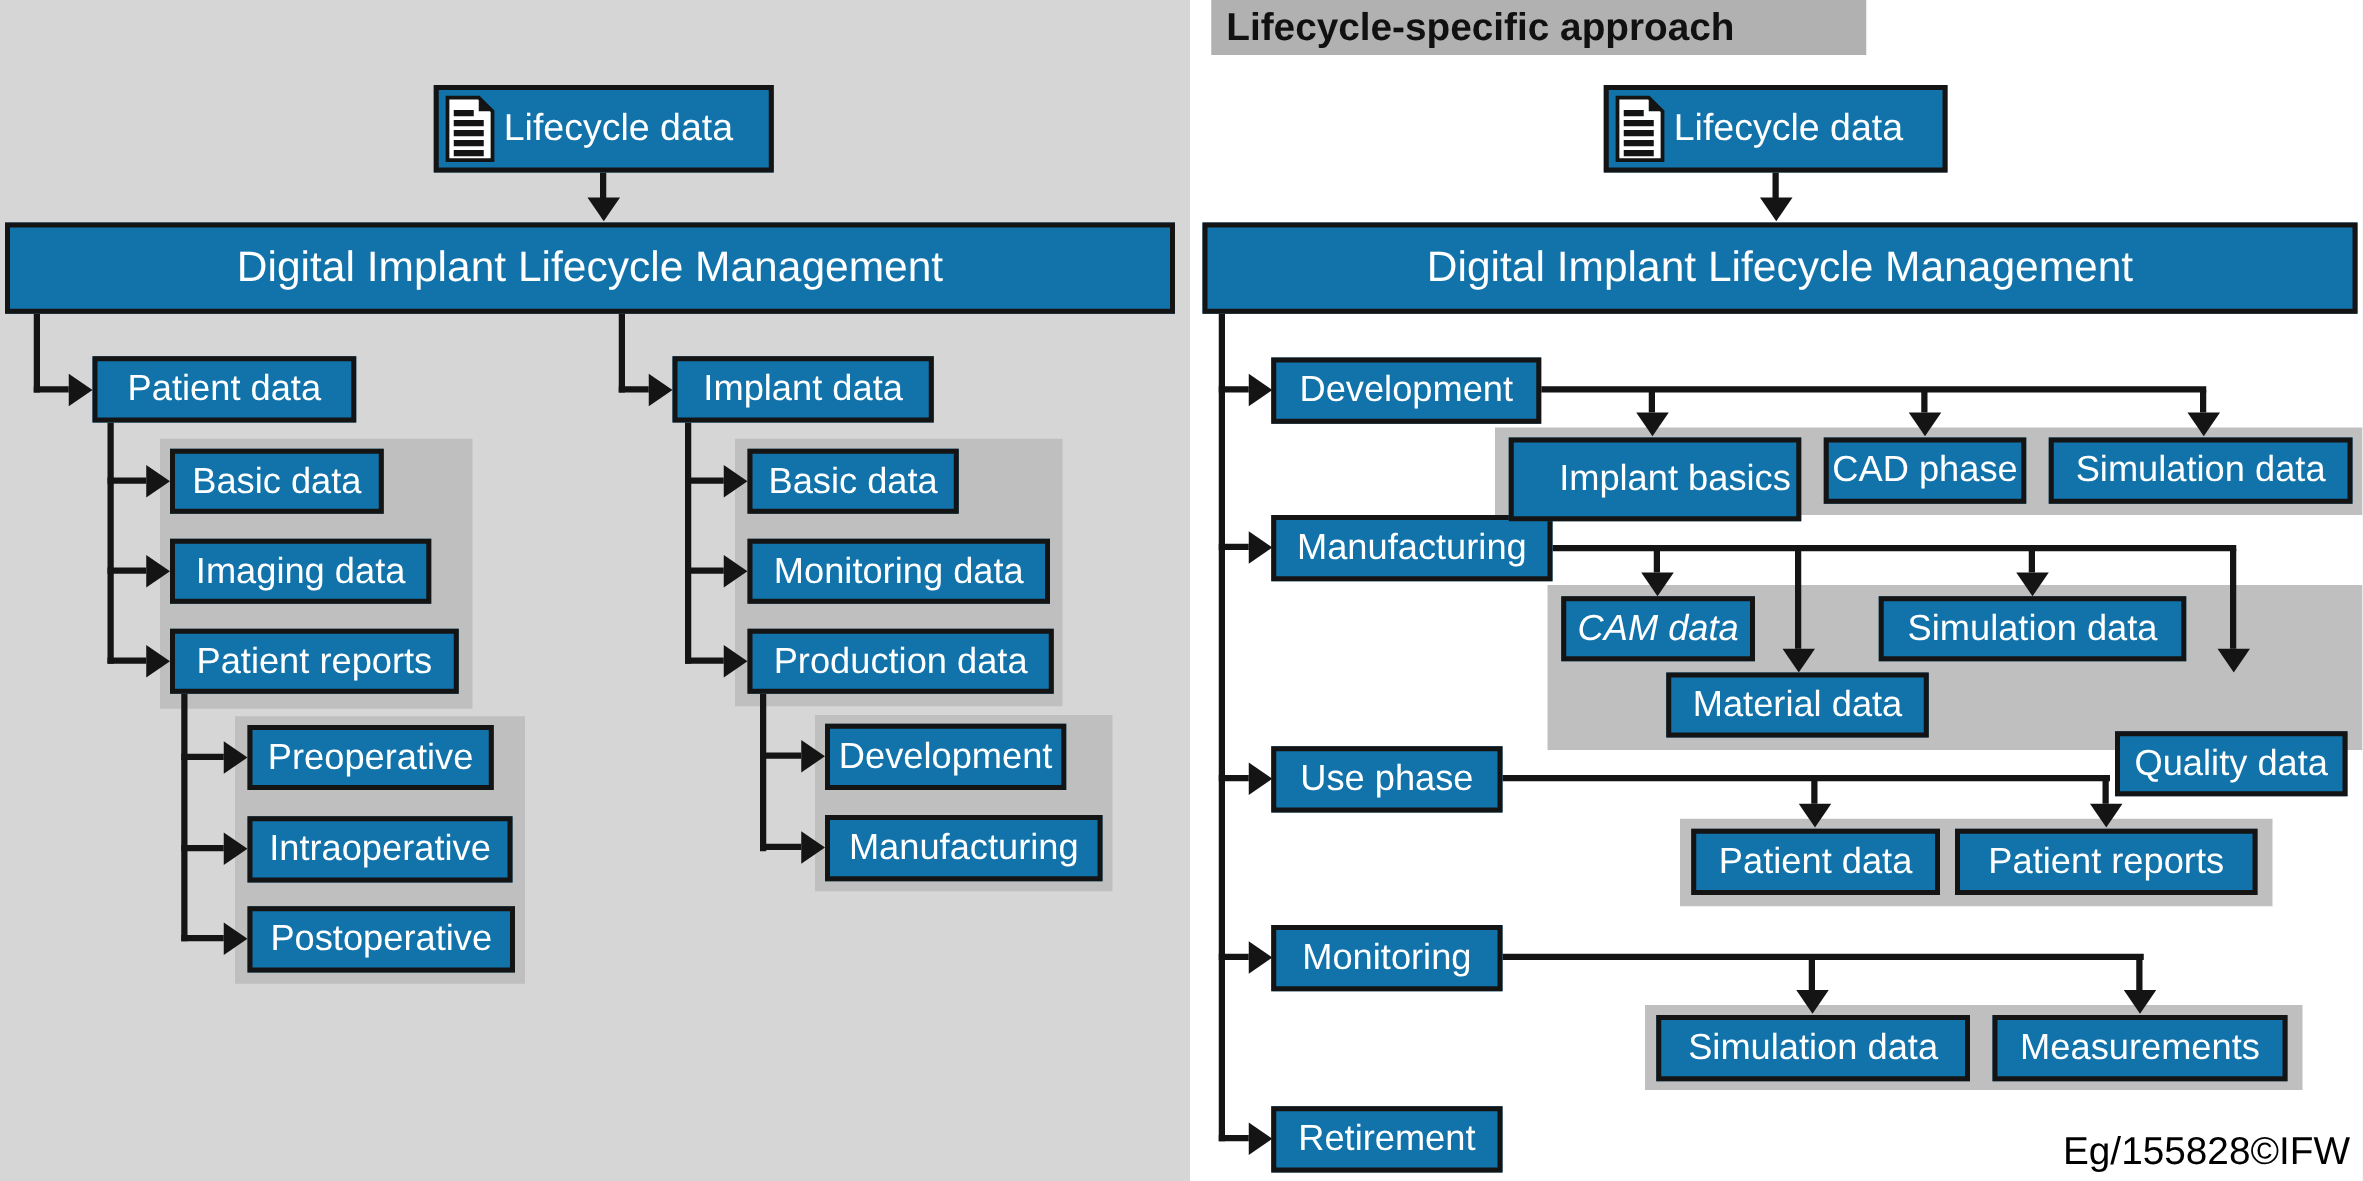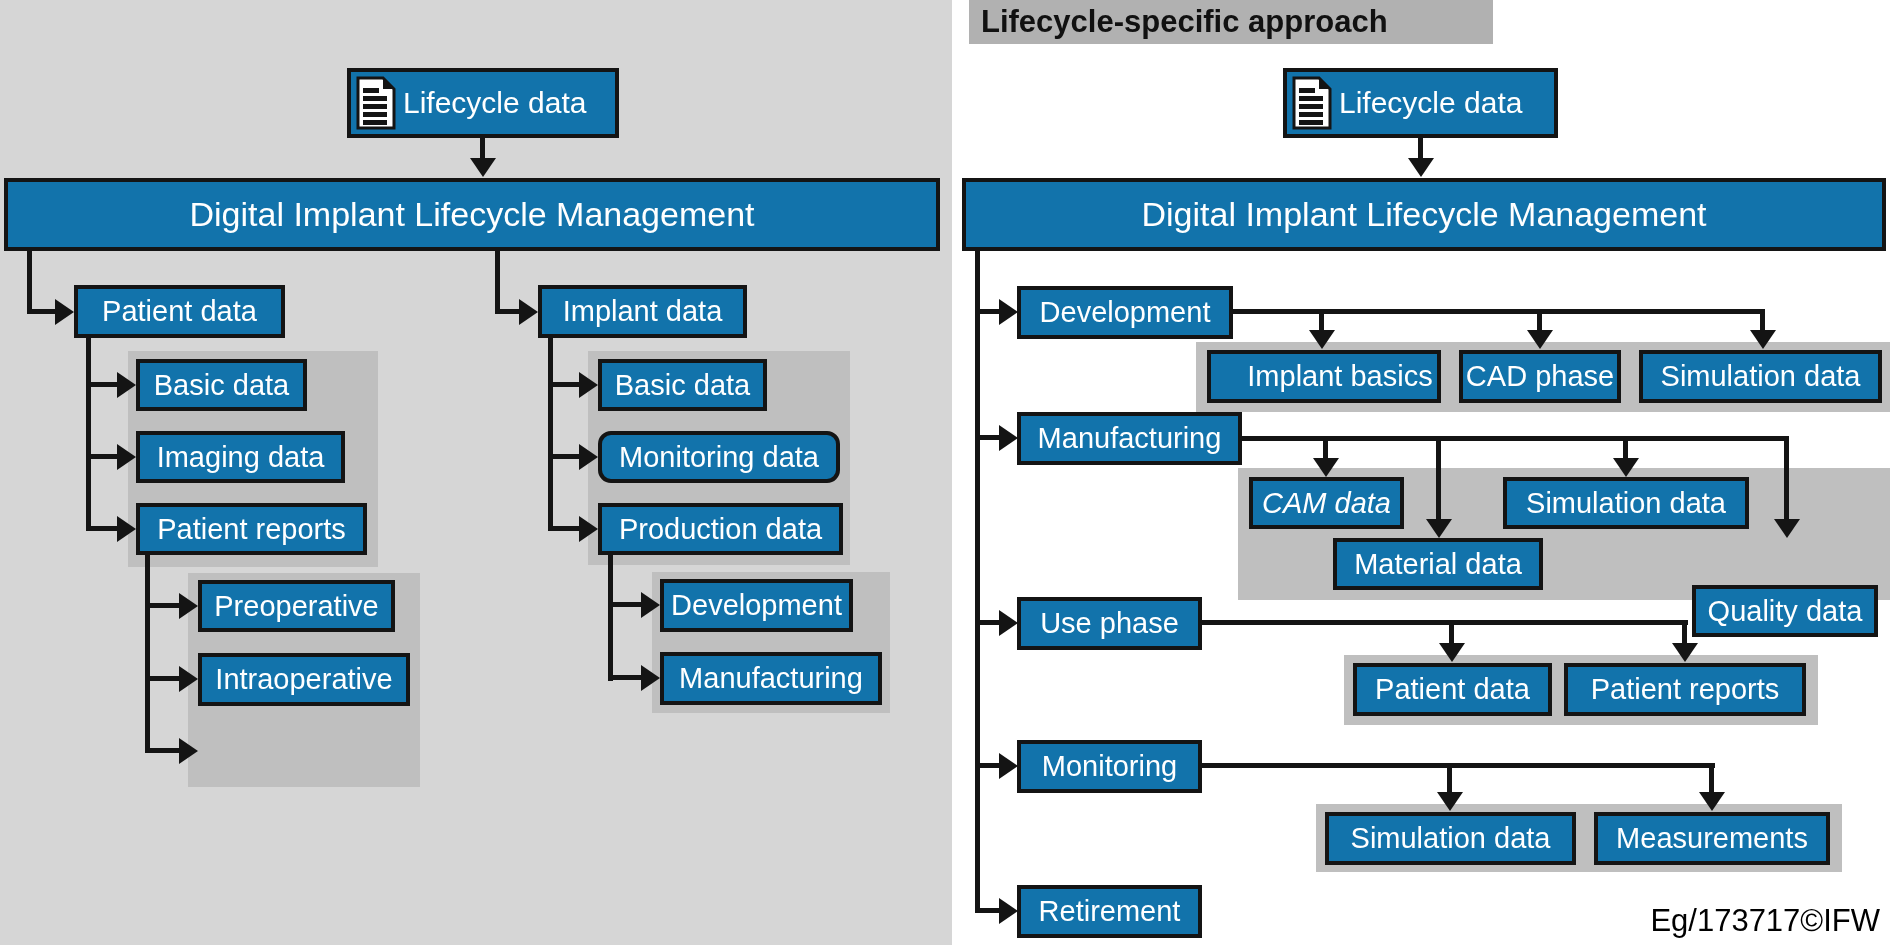--- a/index.html
+++ b/index.html
@@ -77,37 +77,38 @@
   <div class="hline" style="left:145px;top:603px;width:34px;"></div>
   <div class="arr-r" style="left:179px;top:593px;"></div>
   <div class="hline" style="left:145px;top:676px;width:34px;"></div>
   <div class="arr-r" style="left:179px;top:666px;"></div>
   <div class="hline" style="left:145px;top:748px;width:34px;"></div>
   <div class="arr-r" style="left:179px;top:738px;"></div>
 
   <div class="panel" style="left:188px;top:573px;width:232px;height:214px;"></div>
   <div class="node" style="left:198px;top:580px;width:197px;height:52px;">Preoperative</div>
   <div class="node" style="left:198px;top:653px;width:212px;height:53px;">Intraoperative</div>
+  <div class="node" style="left:198px;top:725px;width:214px;height:53px;">Postoperative</div>
 
   <div class="vline" style="left:495px;top:251px;height:63px;"></div>
   <div class="hline" style="left:495px;top:309px;width:24px;"></div>
   <div class="arr-r" style="left:519px;top:299px;"></div>
   <div class="node" style="left:538px;top:285px;width:209px;height:53px;">Implant data</div>
 
   <div class="vline" style="left:548px;top:338px;height:193px;"></div>
   <div class="hline" style="left:548px;top:382px;width:31px;"></div>
   <div class="arr-r" style="left:579px;top:372px;"></div>
   <div class="hline" style="left:548px;top:454px;width:31px;"></div>
   <div class="arr-r" style="left:579px;top:444px;"></div>
   <div class="hline" style="left:548px;top:526px;width:31px;"></div>
   <div class="arr-r" style="left:579px;top:516px;"></div>
 
   <div class="panel" style="left:588px;top:351px;width:262px;height:214px;"></div>
   <div class="node" style="left:598px;top:359px;width:169px;height:52px;">Basic data</div>
-  <div class="node" style="left:598px;top:431px;width:242px;height:52px;border-radius:13px;">Monitoring data</div>
+  <div class="node" style="left:598px;top:431px;width:242px;height:52px;">Monitoring data</div>
   <div class="node" style="left:598px;top:503px;width:245px;height:52px;">Production data</div>
 
   <div class="vline" style="left:608px;top:555px;height:126px;"></div>
   <div class="hline" style="left:608px;top:602px;width:33px;"></div>
   <div class="arr-r" style="left:641px;top:592px;"></div>
   <div class="hline" style="left:608px;top:675px;width:33px;"></div>
   <div class="arr-r" style="left:641px;top:665px;"></div>
 
   <div class="panel" style="left:652px;top:572px;width:238px;height:141px;"></div>
   <div class="node" style="left:660px;top:579px;width:193px;height:53px;">Development</div>
@@ -152,21 +153,21 @@
   <div class="node" style="left:1017px;top:885px;width:185px;height:53px;">Retirement</div>
 
   <div class="hline" style="left:1233px;top:309px;width:532px;"></div>
   <div class="vline" style="left:1319px;top:312px;height:18px;"></div>
   <div class="arr-d" style="left:1309px;top:330px;"></div>
   <div class="vline" style="left:1537px;top:312px;height:18px;"></div>
   <div class="arr-d" style="left:1527px;top:330px;"></div>
   <div class="vline" style="left:1760px;top:312px;height:18px;"></div>
   <div class="arr-d" style="left:1750px;top:330px;"></div>
   <div class="panel" style="left:1196px;top:342px;width:694px;height:70px;"></div>
-  <div class="node" style="left:1207px;top:350px;width:234px;height:53px;padding-left:32px;">Implant basics</div>
+  <div class="node" style="left:1207px;top:350px;width:234px;height:67px;padding-left:32px;">Implant basics</div>
   <div class="node" style="left:1459px;top:350px;width:162px;height:53px;">CAD phase</div>
   <div class="node" style="left:1639px;top:350px;width:243px;height:53px;">Simulation data</div>
 
   <div class="hline" style="left:1242px;top:436px;width:547px;"></div>
   <div class="vline" style="left:1323px;top:439px;height:19px;"></div>
   <div class="arr-d" style="left:1313px;top:458px;"></div>
   <div class="vline" style="left:1436px;top:439px;height:80px;"></div>
   <div class="arr-d" style="left:1426px;top:519px;"></div>
   <div class="vline" style="left:1623px;top:439px;height:19px;"></div>
   <div class="arr-d" style="left:1613px;top:458px;"></div>
@@ -189,15 +190,15 @@
 
   <div class="hline" style="left:1202px;top:763px;width:513px;"></div>
   <div class="vline" style="left:1447px;top:766px;height:27px;"></div>
   <div class="arr-d" style="left:1437px;top:792px;"></div>
   <div class="vline" style="left:1709px;top:766px;height:27px;"></div>
   <div class="arr-d" style="left:1699px;top:792px;"></div>
   <div class="panel" style="left:1316px;top:804px;width:526px;height:68px;"></div>
   <div class="node" style="left:1325px;top:812px;width:251px;height:53px;">Simulation data</div>
   <div class="node" style="left:1594px;top:812px;width:236px;height:53px;">Measurements</div>
 
-  <div class="credit" style="left:1550px;top:903px;width:330px;">Eg/173717©IFW</div>
+  <div class="credit" style="left:1550px;top:903px;width:330px;">Eg/155828©IFW</div>
 
 </div>
 
 </body></html>

